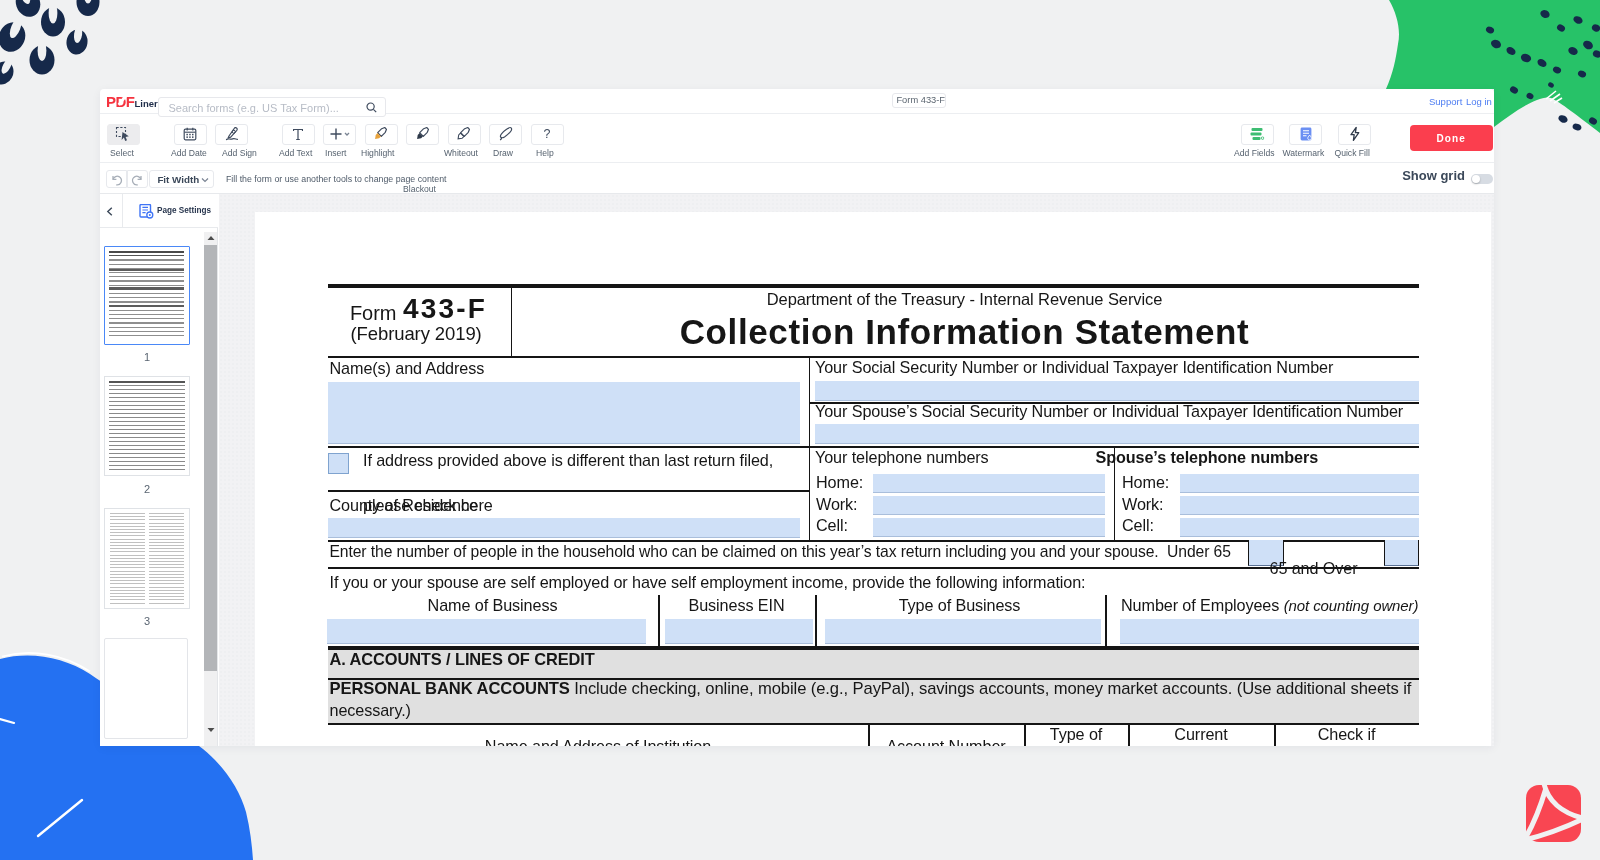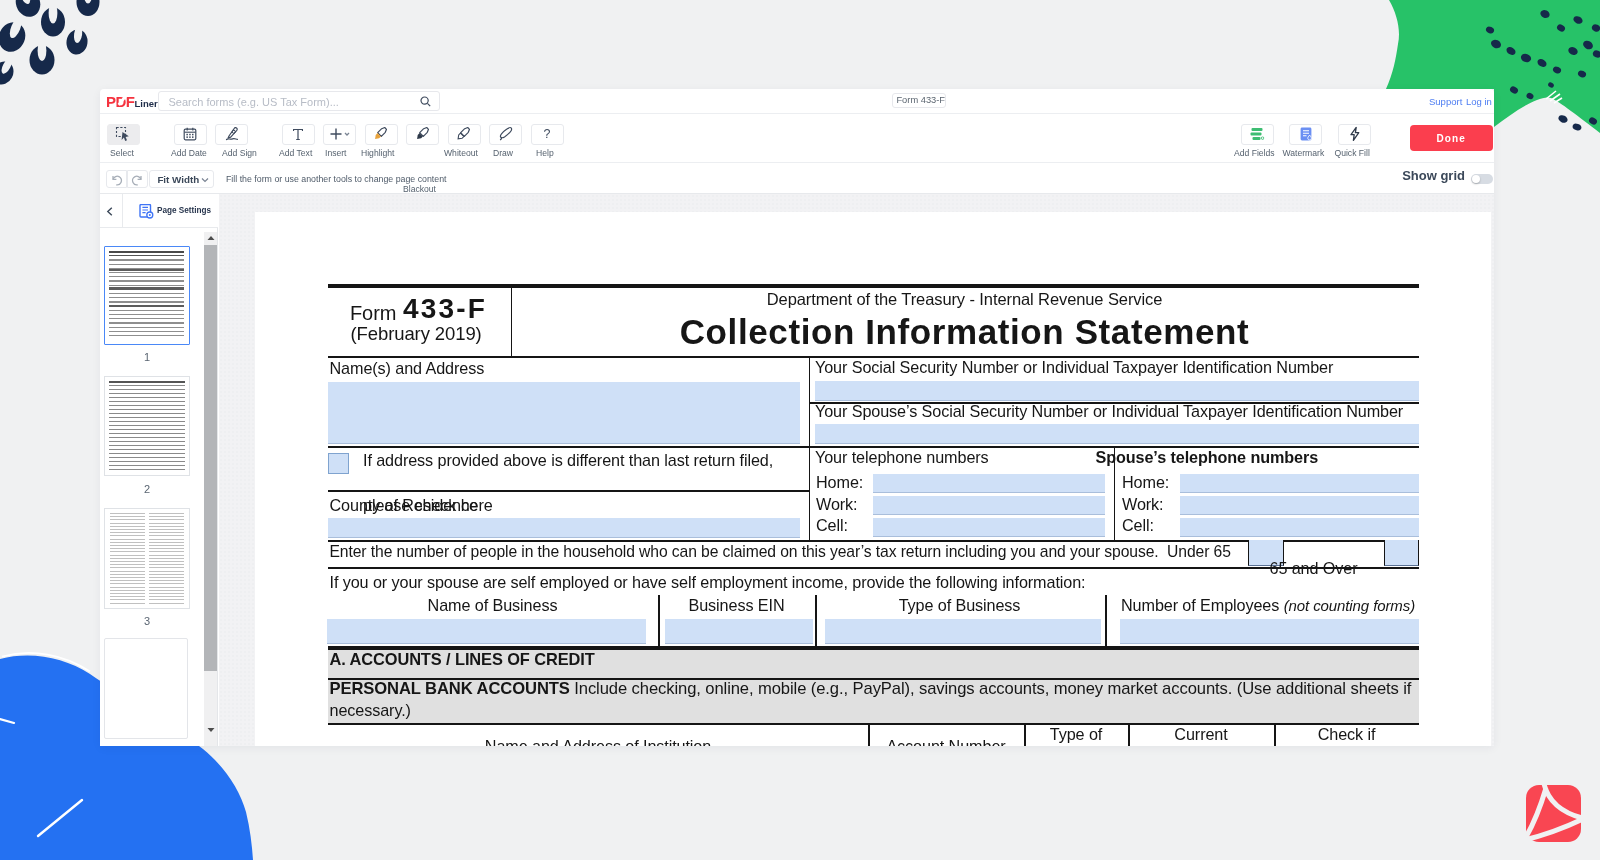--- a/index.html
+++ b/index.html
@@ -108,21 +108,21 @@
     <path d="M 1546,788 C 1541,805 1534,823 1526,837" stroke="#f0f1f2" stroke-width="5" fill="none"></path>
     <path d="M 1520,841 C 1543,836 1564,828 1583,819" stroke="#f0f1f2" stroke-width="5" fill="none"></path>
   </g>
 </svg>
 
 <div id="app">
 
   <div id="row1">
     <div class="abs" style="left:6px;top:4px;font-weight:bold;font-size:15px;color:#f5333f;letter-spacing:-0.5px;">PDF<span style="font-size:9.5px;color:#1e2c49;letter-spacing:0;">Liner</span></div>
     <div class="abs" style="left:20.5px;top:5px;width:2.5px;height:12px;background:#fff;transform:rotate(38deg);"></div>
-    <div class="abs" style="left:57.5px;top:2px;width:282px;height:19.5px;border:1px solid #e7e8ec;border-radius:3px;background:#fff;">
+    <div class="abs" style="left:57.5px;top:8px;width:228px;height:19.5px;border:1px solid #e7e8ec;border-radius:3px;background:#fff;">
       <span class="abs" style="left:10px;top:3.5px;font-size:11px;color:#b7bcc6;">Search forms (e.g. US Tax Form)...</span>
       <svg class="abs" style="right:8px;top:4px;" width="11" height="11" viewBox="0 0 11 11">
           <circle cx="4.6" cy="4.6" r="3.6" fill="none" stroke="#3f4b5e" stroke-width="1.2"></circle>
           <line x1="7.4" y1="7.4" x2="10.2" y2="10.2" stroke="#3f4b5e" stroke-width="1.2"></line>
         </svg>
     </div>
     <div class="abs" style="left:792px;top:3.5px;width:54px;height:15px;border:1px solid #e7e8ec;border-radius:3px;text-align:right;font-size:9.3px;line-height:12.5px;color:#5b6570;">Form 433-F</div>
     <div class="abs" style="left:1329px;top:7px;font-size:9.5px;color:#4d7df2;">Support</div>
     <div class="abs" style="left:1366px;top:7px;font-size:9.5px;color:#4d7df2;white-space:nowrap;">Log in</div>
   </div>
@@ -327,21 +327,21 @@
         <div class="abs" style="left:1129px;top:328px;width:35.5px;height:26px;background:#cfe0f7;border-left:1.5px solid #151515;border-right:1.5px solid #151515;border-bottom:1.5px solid #5a7194;"></div>
         <div class="hl" style="left:73.5px;top:355.5px;width:1091px;height:2px;"></div>
 
         <div class="t" style="left:75px;top:361.8px;">If you or your spouse are self employed or have self employment income, provide the following information:</div>
         <div class="vl" style="left:403.5px;top:383.5px;width:1.5px;height:52.5px;"></div>
         <div class="vl" style="left:560.5px;top:383.5px;width:1.5px;height:52.5px;"></div>
         <div class="vl" style="left:850.5px;top:383.5px;width:1.5px;height:52.5px;"></div>
         <div class="t ctr" style="left:238px;top:384.6px;">Name of Business</div>
         <div class="t ctr" style="left:482px;top:384.6px;">Business EIN</div>
         <div class="t ctr" style="left:705px;top:384.6px;">Type of Business</div>
-        <div class="t" style="left:866.5px;top:384.6px;">Number of Employees <i style="font-size:15px;">(not counting forms)</i></div>
+        <div class="t" style="left:866.5px;top:384.6px;">Number of Employees <i style="font-size:15px;">(not counting owner)</i></div>
         <div class="bb" style="left:72.5px;top:407.5px;width:319px;height:25px;"></div>
         <div class="bb" style="left:410.5px;top:407.5px;width:147.5px;height:25px;"></div>
         <div class="bb" style="left:570px;top:407.5px;width:276px;height:25px;"></div>
         <div class="bb" style="left:865px;top:407.5px;width:299.5px;height:25px;"></div>
 
         <div class="hl" style="left:73.5px;top:434px;width:1091px;height:4px;"></div>
         <div class="abs" style="left:73.5px;top:438px;width:1091px;height:28px;background:#e0e0e0;"></div>
         <div class="t" style="left:75px;top:438.4px;font-size:16.4px;font-weight:bold;">A. ACCOUNTS / LINES OF CREDIT</div>
         <div class="hl" style="left:73.5px;top:466px;width:1091px;height:2px;"></div>
         <div class="abs" style="left:73.5px;top:468px;width:1091px;height:43px;background:#e0e0e0;"></div>

